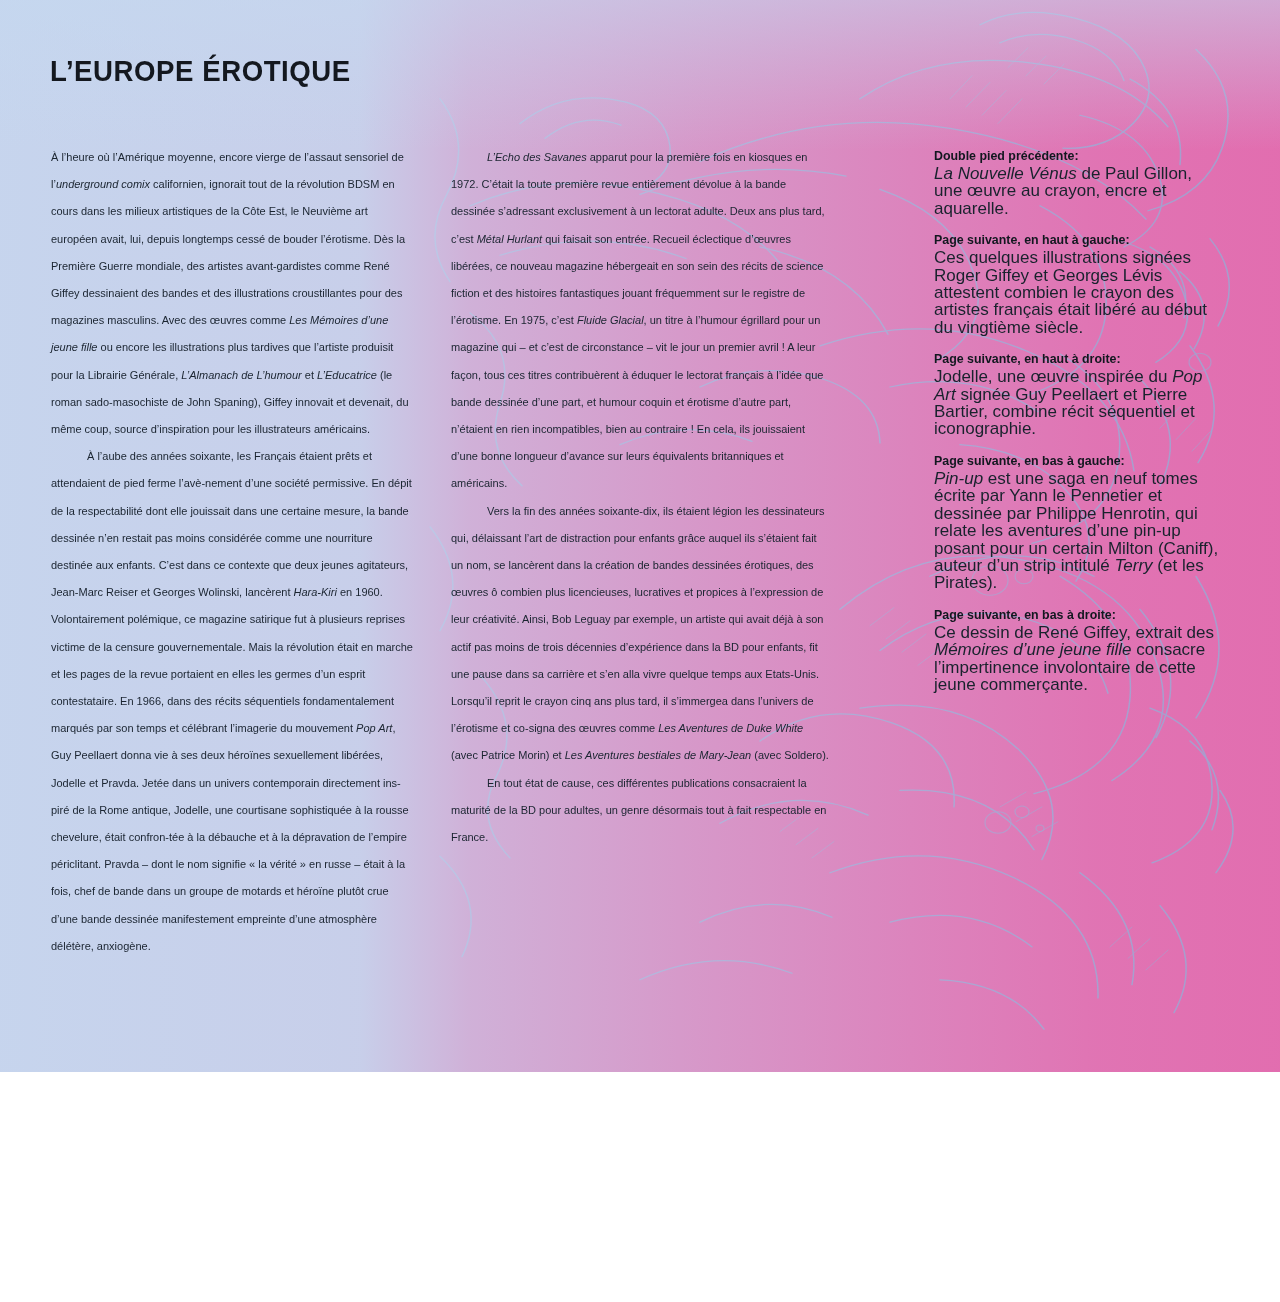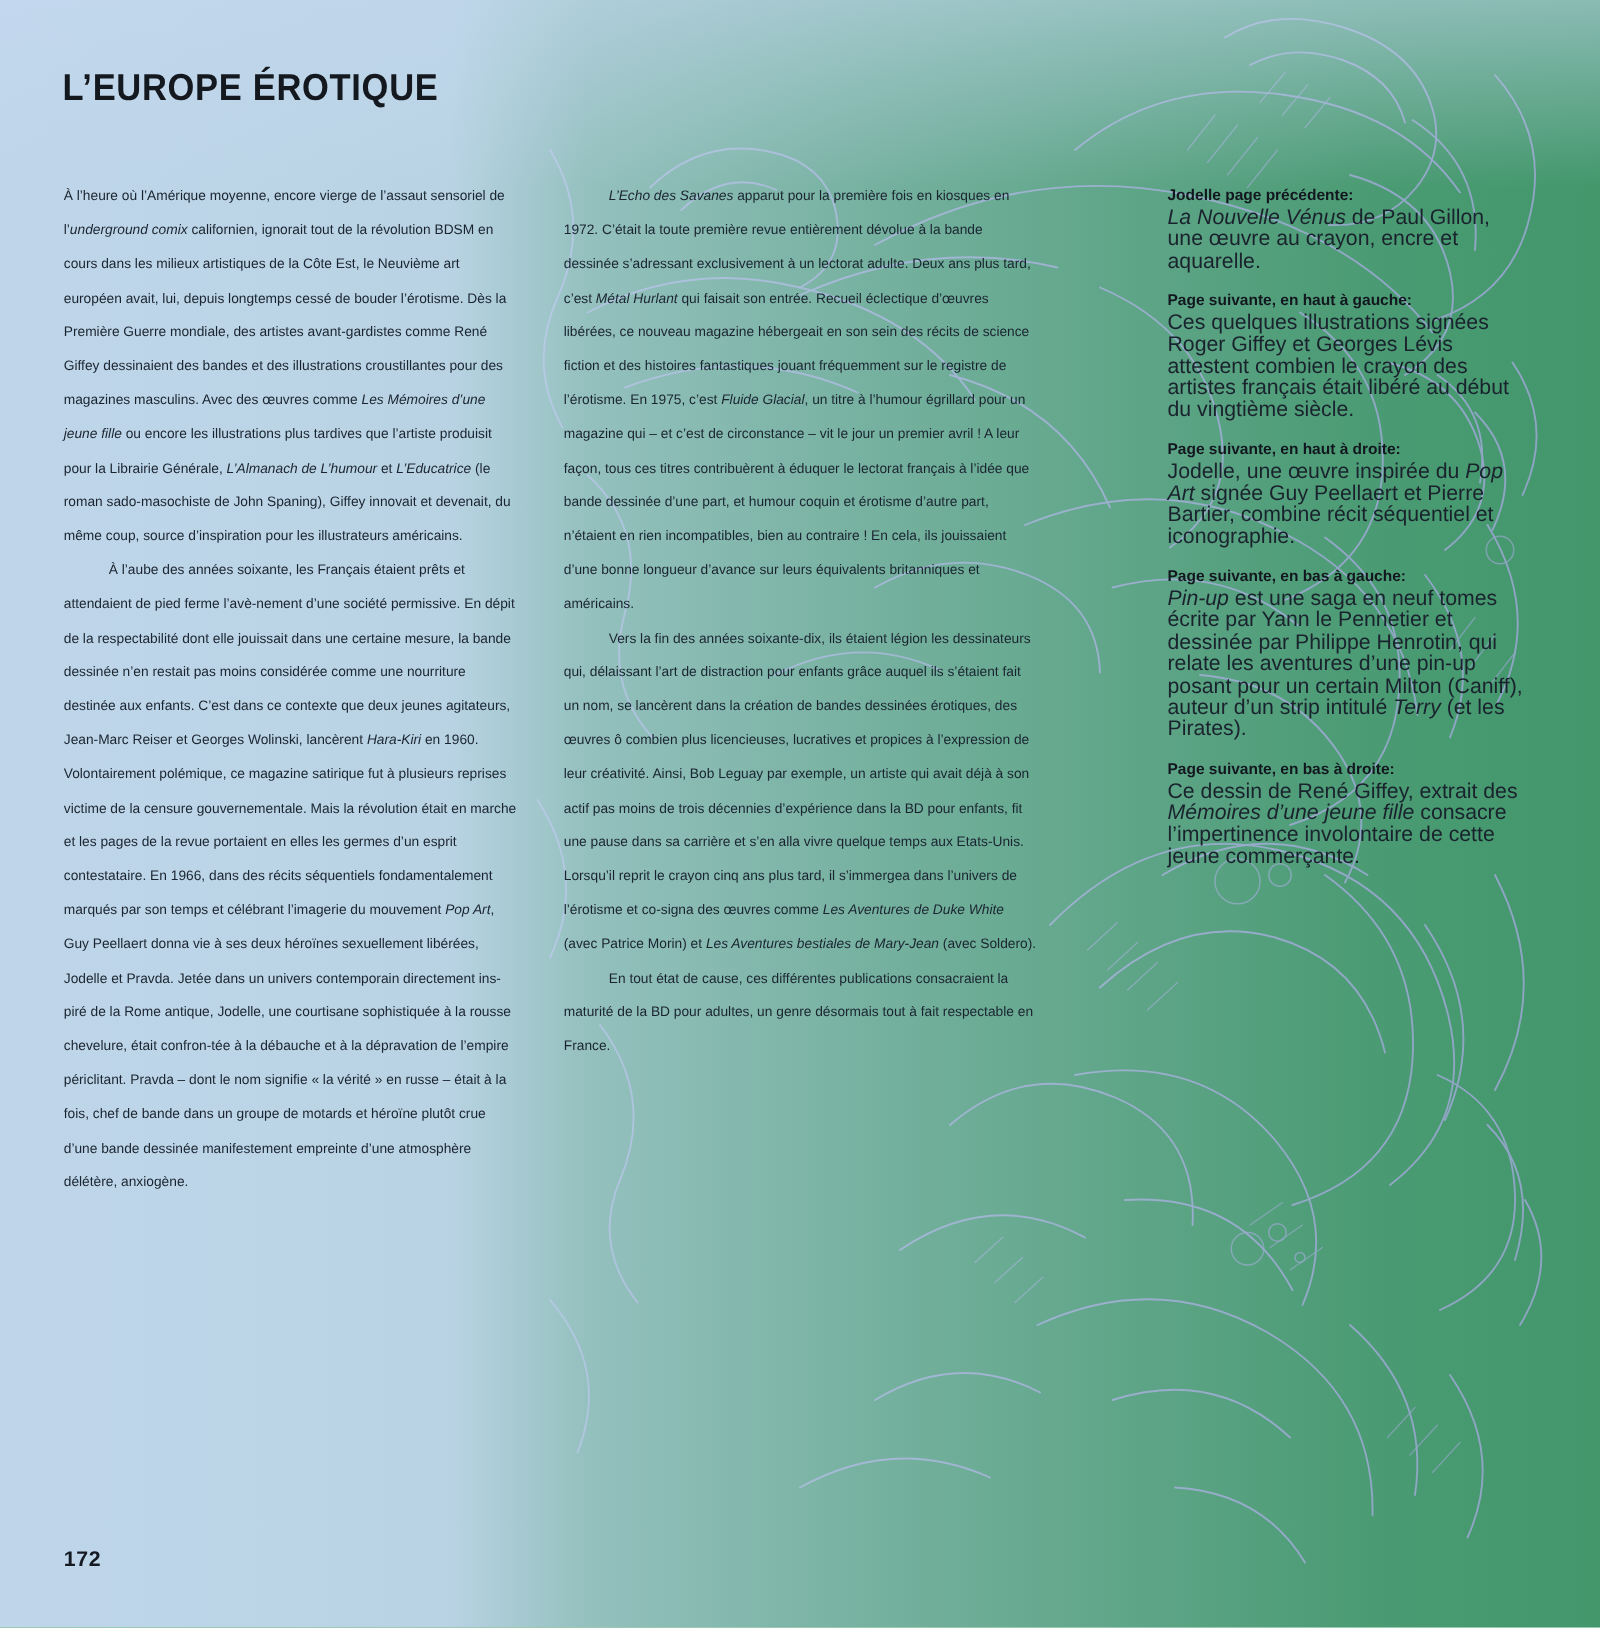--- a/index.html
+++ b/index.html
@@ -3,23 +3,23 @@
 <meta charset="utf-8">
 <style>
   html, body {
     margin: 0;
     padding: 0;
     background: #ffffff;
   }
   .page {
     position: relative;
     width: 1280px;
-    height: 1302px;
+    height: 1072px;
     overflow: hidden;
-    background: #15803d;
+    background: #ec4899;
     font-family: "Liberation Sans", sans-serif;
     color: #1d2733;
     text-decoration: underline;
   }
 
   
   .bg-art {
     position: absolute;
     inset: 0;
     pointer-events: none;
@@ -223,21 +223,21 @@
         <p class="indent"><span>À l’aube des années soixante, les Français étaient prêts et attendaient de pied ferme l’avè-nement d’une société permissive. En dépit de la respectabilité dont elle jouissait dans une certaine mesure, la bande dessinée n’en restait pas moins considérée comme une nourriture destinée aux enfants. C’est dans ce contexte que deux jeunes agitateurs, Jean-Marc Reiser et Georges Wolinski, lancèrent </span><em>Hara-Kiri</em><span> en 1960. Volontairement polémique, ce magazine satirique fut à plusieurs reprises victime de la censure gouvernementale. Mais la révolution était en marche et les pages de la revue portaient en elles les germes d’un esprit contestataire. En 1966, dans des récits séquentiels fondamentalement marqués par son temps et célébrant l’imagerie du mouvement </span><em>Pop Art</em><span>, Guy Peellaert donna vie à ses deux héroïnes sexuellement libérées, Jodelle et Pravda. Jetée dans un univers contemporain directement ins-piré de la Rome antique, Jodelle, une courtisane sophistiquée à la rousse chevelure, était confron-tée à la débauche et à la dépravation de l’empire périclitant. Pravda – dont le nom signifie « la vérité » en russe – était à la fois, chef de bande dans un groupe de motards et héroïne plutôt crue d’une bande dessinée manifestement empreinte d’une atmosphère délétère, anxiogène.</span></p>
       </div>
     <div class="col col-2">
         <p class="indent"><em>L’Echo des Savanes</em><span> apparut pour la première fois en kiosques en 1972. C’était la toute première revue entièrement dévolue à la bande dessinée s’adressant exclusivement à un lectorat adulte. Deux ans plus tard, c’est </span><em>Métal Hurlant</em><span> qui faisait son entrée. Recueil éclectique d’œuvres libérées, ce nouveau magazine hébergeait en son sein des récits de science fiction et des histoires fantastiques jouant fréquemment sur le registre de l’érotisme. En 1975, c’est </span><em>Fluide Glacial</em><span>, un titre à l’humour égrillard pour un magazine qui – et c’est de circonstance – vit le jour un premier avril ! A leur façon, tous ces titres contribuèrent à éduquer le lectorat français à l’idée que bande dessinée d’une part, et humour coquin et érotisme d’autre part, n’étaient en rien incompatibles, bien au contraire ! En cela, ils jouissaient d’une bonne longueur d’avance sur leurs équivalents britanniques et américains.</span></p>
         <p class="indent"><span>Vers la fin des années soixante-dix, ils étaient légion les dessinateurs qui, délaissant l’art de distraction pour enfants grâce auquel ils s’étaient fait un nom, se lancèrent dans la création de bandes dessinées érotiques, des œuvres ô combien plus licencieuses, lucratives et propices à l’expression de leur créativité. Ainsi, Bob Leguay par exemple, un artiste qui avait déjà à son actif pas moins de trois décennies d’expérience dans la BD pour enfants, fit une pause dans sa carrière et s’en alla vivre quelque temps aux Etats-Unis. Lorsqu’il reprit le crayon cinq ans plus tard, il s’immergea dans l’univers de l’érotisme et co-signa des œuvres comme </span><em>Les Aventures de Duke White</em><span> (avec Patrice Morin) et </span><em>Les Aventures bestiales de Mary-Jean</em><span> (avec Soldero).</span></p>
         <p class="indent"><span>En tout état de cause, ces différentes publications consacraient la maturité de la BD pour adultes, un genre désormais tout à fait respectable en France.</span></p>
       </div>
 
     <div class="sidebar">
         <div class="note">
-          <div class="note-head">Jodelle page précédente:</div>
+          <div class="note-head">Double pied précédente:</div>
           <div class="note-body"><em>La Nouvelle Vénus</em><span> de Paul Gillon, une œuvre au crayon, encre et aquarelle.</span></div>
         </div>
         <div class="note">
           <div class="note-head">Page suivante, en haut à gauche:</div>
           <div class="note-body"><span>Ces quelques illustrations signées Roger Giffey et Georges Lévis attestent combien le crayon des artistes français était libéré au début du vingtième siècle.</span></div>
         </div>
         <div class="note">
           <div class="note-head">Page suivante, en haut à droite:</div>
           <div class="note-body"><span>Jodelle, une œuvre inspirée du </span><em>Pop Art</em><span> signée Guy Peellaert et Pierre Bartier, combine récit séquentiel et iconographie.</span></div>
         </div>

